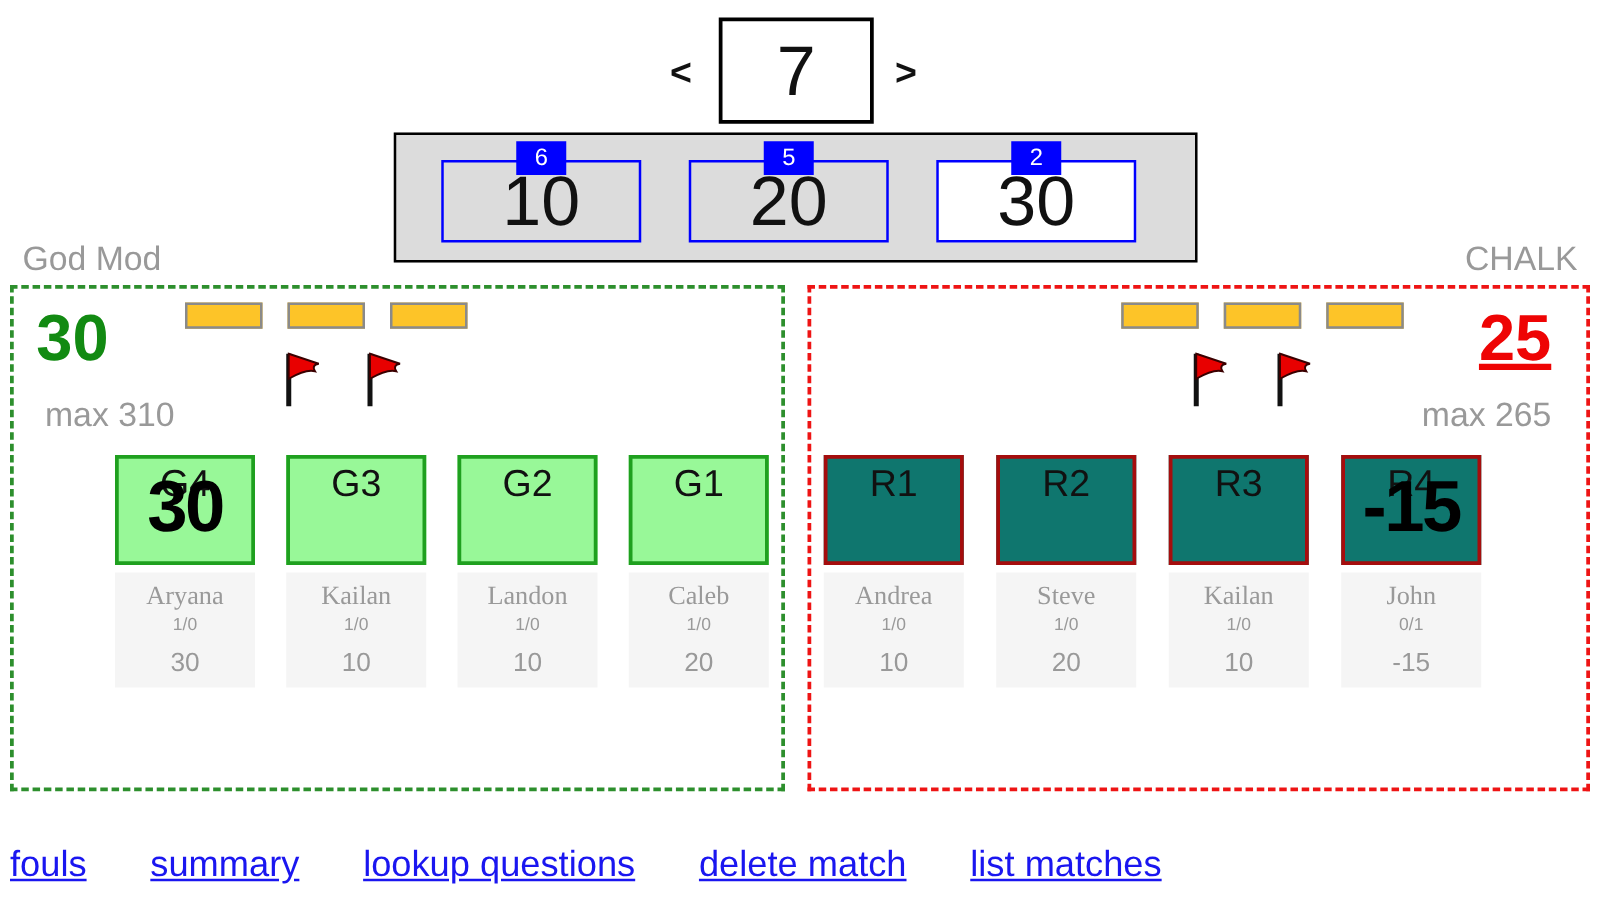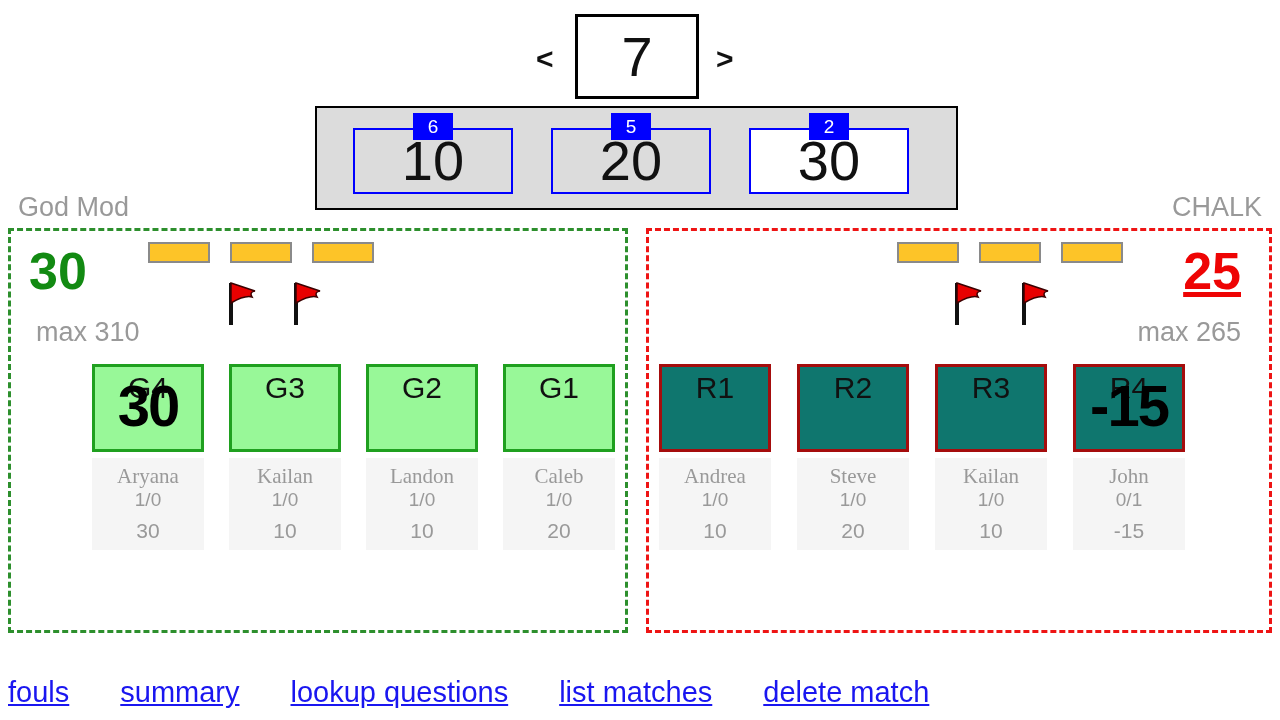--- a/index.html
+++ b/index.html
@@ -60,21 +60,21 @@
   .pcell { width:112px; }
   .pbox { position:relative; width:112px; height:88px; text-align:center; cursor:pointer; }
   .panel.green .pbox { background:#98f898; border:3px solid #1fa01f; }
   .panel.red   .pbox { background:#0f766e; border:3px solid #a50d0d; }
   .pid { font-size:30px; color:#111; line-height:1; display:inline-block; margin-top:6px; }
   .overlay { position:absolute; left:0; right:0; top:10px; font-size:58px; font-weight:800;
              color:#000; line-height:1; letter-spacing:-2px; }
   .pstats { margin-top:6px; width:112px; height:92px; background:#f5f5f5; text-align:center;
             color:#999; padding-top:7px; }
   .pname { font-size:21px; line-height:23px;font-family:Liberation Serif, serif; }
-  .prec  { font-size:19px; line-height:23px; }
+  .prec  { font-size:14px; line-height:23px; }
   .ppts  { font-size:21px; line-height:23px; margin-top:8px; }
 
   
   .footer { position:absolute; left:8px; top:676px; display:flex; gap:51px; }
   .footer a { font-size:29px; color:#1a16f0; text-decoration:underline; cursor:pointer; }
 </style>
 </head>
 <body>
 
 <div class="screen">
@@ -224,17 +224,17 @@
           <div class="ppts">-15</div>
         </div>
       </div>
     </div>
   </div>
 
   <div class="footer">
     <a>fouls</a>
     <a>summary</a>
     <a>lookup questions</a>
+    <a>delete match</a>
     <a>list matches</a>
-    <a>delete match</a>
   </div>
 
 </div>
 
 </body></html>

